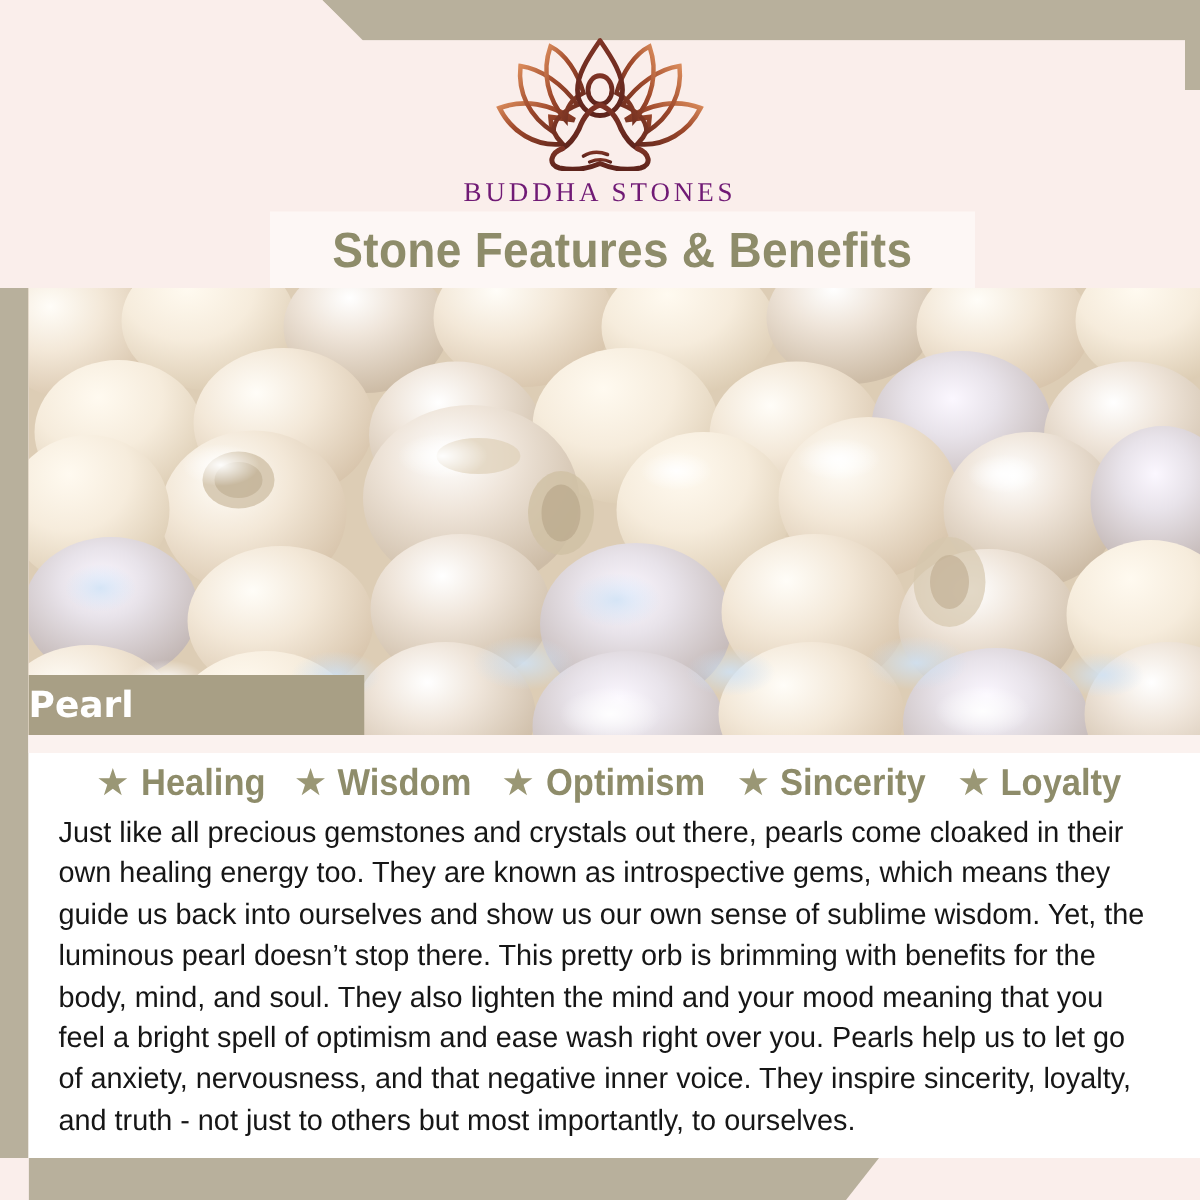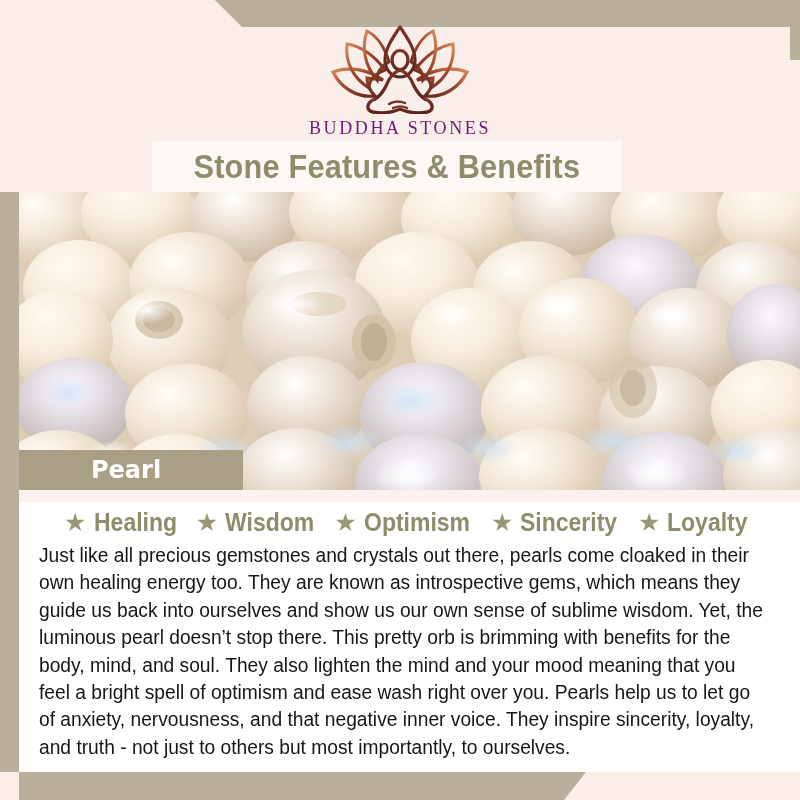--- a/index.html
+++ b/index.html
@@ -82,21 +82,21 @@
     font-family: "Liberation Serif", serif;
     font-size: 18px;
     letter-spacing: 2.6px;
     color: #701a75;
     font-weight: 400;
   }
 
   
   .title-banner {
     position: absolute;
-    left: 152px;
+    left: 180px;
     top: 141px;
     width: 470px;
     height: 51px;
     background: #fdf7f5;
     display: flex;
     align-items: center;
     justify-content: center;
   }
   .title-text {
     font-family: "Liberation Sans Narrow", "Liberation Sans", sans-serif;
@@ -131,21 +131,20 @@
     -webkit-clip-path: polygon(0 0, 224px 0, 224px 40px, 0 40px);
     clip-path: polygon(0 0, 224px 0, 224px 40px, 0 40px);
     display: flex;
     align-items: center;
   }
   .stone-name {
     color: #ffffff;
     font-family: "DejaVu Sans", sans-serif;
     font-size: 24px;
     font-weight: 600;
-    padding-left: 72px;
     letter-spacing: 0px;
   }
 
   
   .content-card {
     position: absolute;
     left: 19px;
     top: 490px;
     width: 781px;
     height: 282px;

